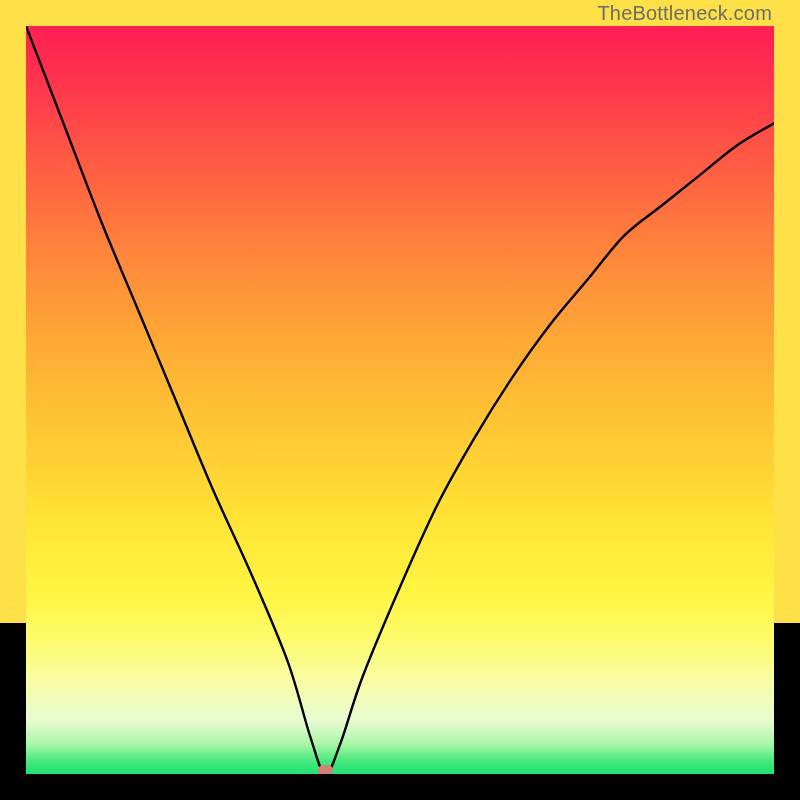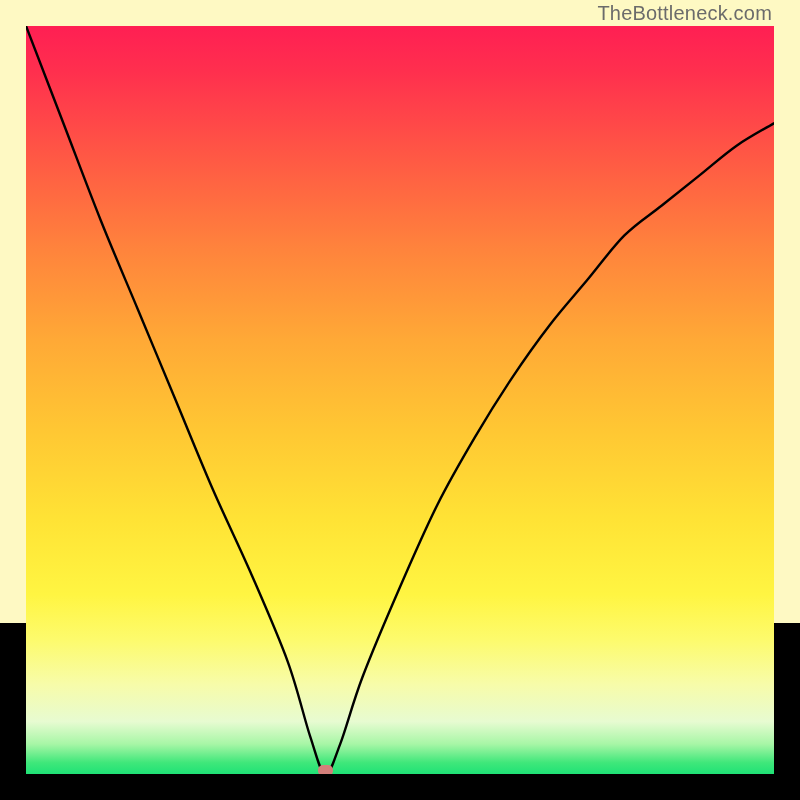--- a/index.html
+++ b/index.html
@@ -10,21 +10,21 @@
     background: #000;
     overflow: hidden;
     font-family: Arial, Helvetica, sans-serif;
   }
   .frame {
     position: absolute;
     top: 0;
     left: 0;
     width: 800px;
     height: 623px;
-    background: #fef9c3;
+    background: #fde047;
   }
   .plot-area {
     position: absolute;
     top: 26px;
     left: 26px;
     width: 748px;
     height: 748px;
     overflow: hidden;
   }
   .gradient-bg {

